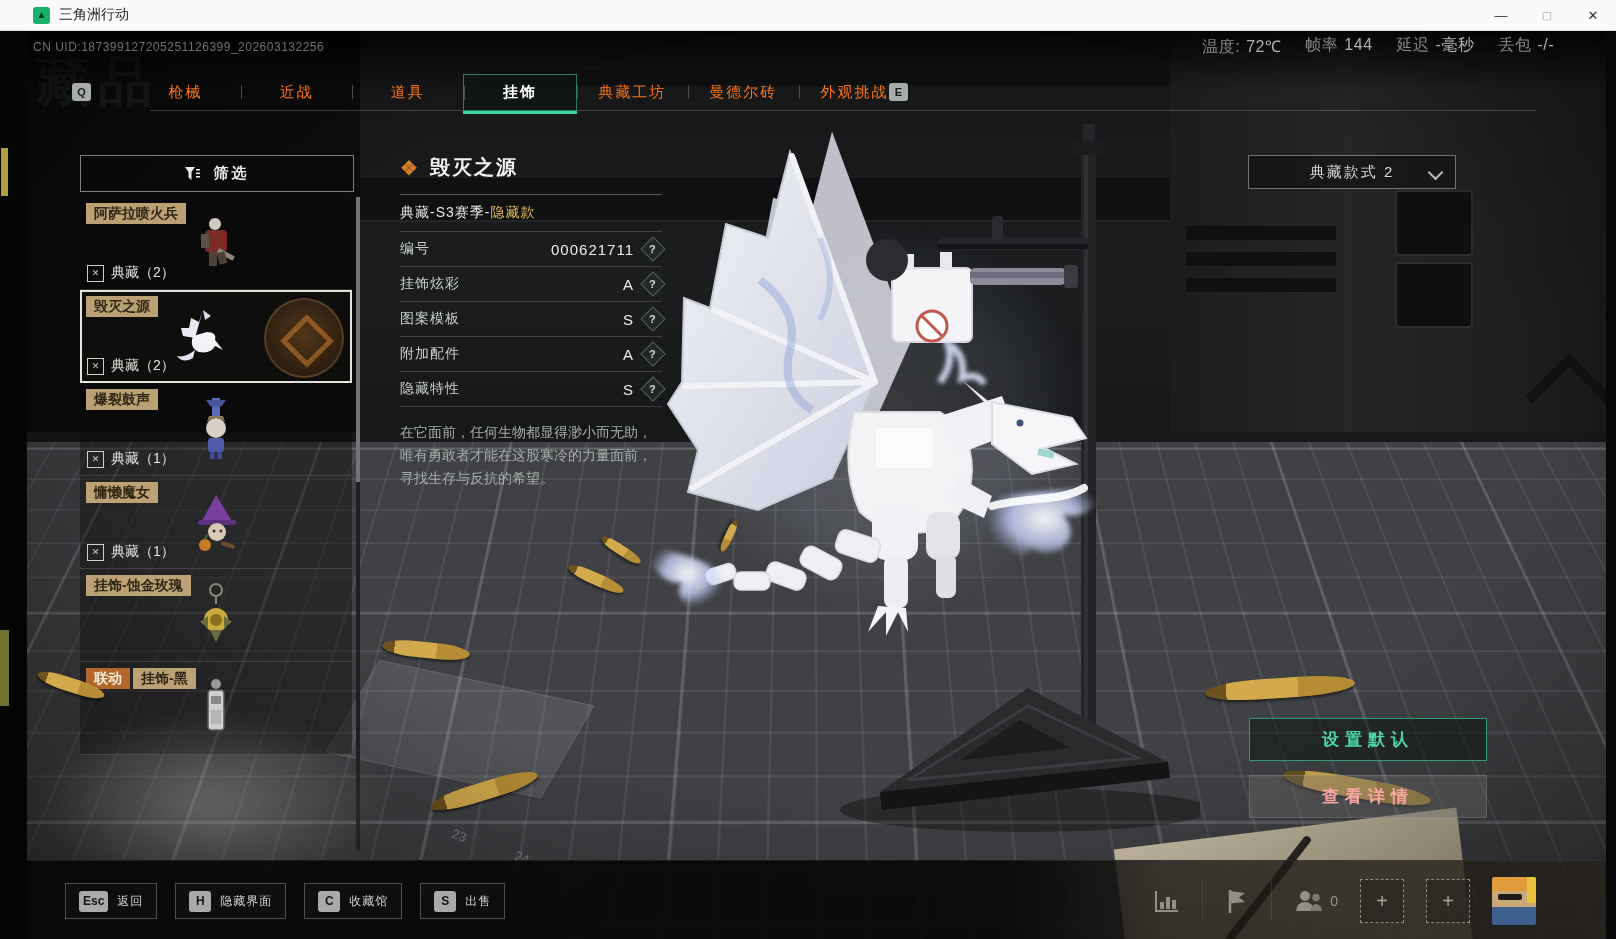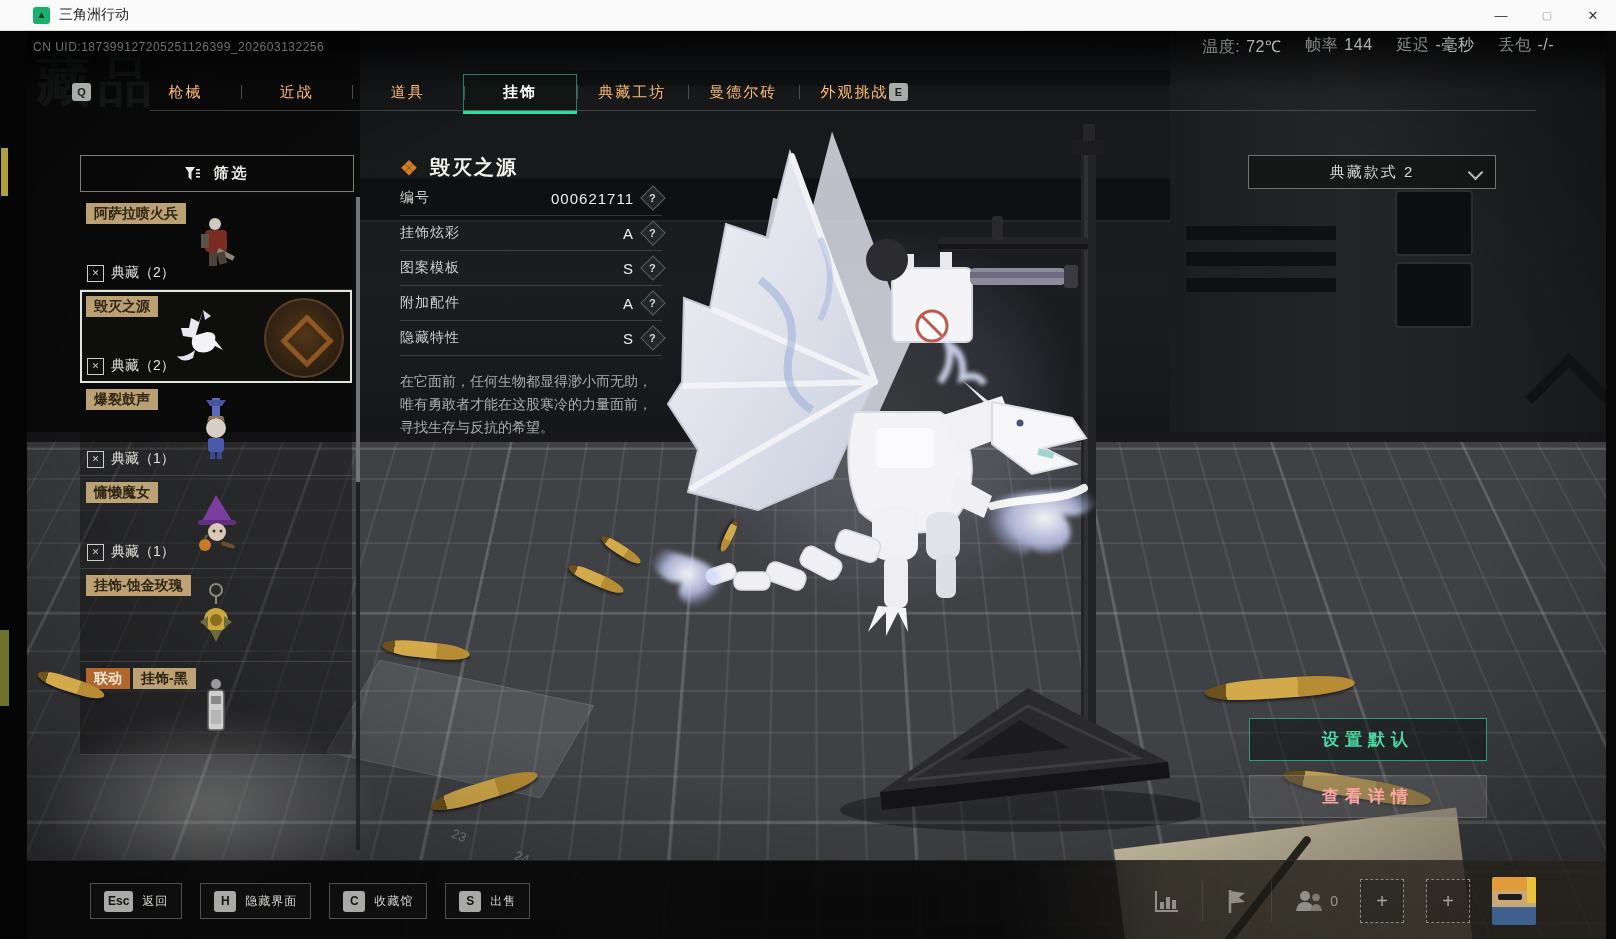--- a/index.html
+++ b/index.html
@@ -43,21 +43,21 @@
 
   
   .uidbar{position:absolute;top:5px;left:33px;right:62px;display:flex;align-items:center;z-index:3;font-size:12px;color:#6d7370;letter-spacing:.5px;}
   .stats{margin-left:auto;display:flex;gap:24px;}
   .stat{color:#848986;font-size:16px;}
   .stat .v{color:#aeb3af;margin-left:6px;}
 
   
   .tabline{position:absolute;left:150px;right:80px;top:80px;height:1px;background:rgba(115,120,117,.45);z-index:3;}
   .tabbar{position:absolute;left:130px;top:44px;width:780px;height:37px;display:flex;z-index:4;}
-  .tab{flex:1;display:flex;align-items:center;justify-content:center;color:#fdba74;font-size:15px;position:relative;letter-spacing:2px;cursor:pointer;}
+  .tab{flex:1;display:flex;align-items:center;justify-content:center;color:#f97316;font-size:15px;position:relative;letter-spacing:2px;cursor:pointer;}
   .tab + .tab::before{content:"";position:absolute;left:0;top:11px;height:14px;width:1px;background:#4a4e4b;}
   .tab.active{background:rgba(14,22,19,.65);border:1px solid #2f7a5f;color:#fff;font-weight:bold;}
   .tab.active::after{content:"";position:absolute;left:-1px;right:-1px;bottom:-4px;height:3px;background:#3fd49c;}
   .tabkey{position:absolute;width:19px;height:18px;background:#a8aca9;border-radius:3px;color:#161f1a;font-size:11px;font-weight:bold;display:flex;align-items:center;justify-content:center;z-index:4;}
 
   
   .filterbtn{position:absolute;left:80px;top:125px;width:272px;height:35px;z-index:5;display:flex;align-items:center;justify-content:center;gap:14px;background:rgba(8,9,9,.6);border:1px solid #7c807d;color:#e9e9e5;font-size:15px;font-weight:bold;letter-spacing:3px;cursor:pointer;}
   .list{position:absolute;left:80px;top:167px;width:272px;height:653px;z-index:5;display:flex;flex-direction:column;}
   .item{position:relative;height:93px;flex:0 0 93px;background:rgba(10,10,10,.42);border-bottom:1px solid rgba(150,150,148,.25);box-sizing:border-box;cursor:pointer;}
   .names{position:absolute;left:6px;top:6px;display:flex;gap:3px;z-index:2;}
@@ -79,31 +79,31 @@
   .d-emblem{color:#d27d28;font-size:20px;}
   .d-sub{margin-top:13px;padding:9px 0;border-top:1px solid rgba(195,197,195,.4);border-bottom:1px solid rgba(150,152,150,.3);font-size:14px;color:#e8e8e4;letter-spacing:1px;}
   .d-sub .hl{color:#e6bf5e;}
   .d-row{height:34px;display:flex;align-items:center;border-bottom:1px solid rgba(150,152,150,.3);font-size:14px;color:#ccd0ce;letter-spacing:1px;}
   .d-row .val{margin-left:auto;color:#eceeec;font-size:15px;letter-spacing:1px;margin-right:10px;}
   .q{width:16px;height:16px;background:rgba(35,40,40,.92);border:1px solid #5a6160;transform:rotate(45deg);display:flex;align-items:center;justify-content:center;flex:0 0 auto;cursor:pointer;}
   .q > span{transform:rotate(-45deg);font-size:11px;color:#d8dcda;font-weight:bold;}
   .d-desc{margin-top:14px;font-size:14px;line-height:23px;color:#a8aeac;}
 
   
-  .styledd{position:absolute;left:1248px;top:125px;width:248px;height:34px;background:rgba(12,14,13,.55);border:1px solid #70756f;z-index:5;display:flex;align-items:center;justify-content:center;color:#d6d9d4;font-size:15px;letter-spacing:2px;cursor:pointer;box-sizing:border-box;}
+  .styledd{position:absolute;left:1248px;top:125px;width:208px;height:34px;background:rgba(12,14,13,.55);border:1px solid #70756f;z-index:5;display:flex;align-items:center;justify-content:center;color:#d6d9d4;font-size:15px;letter-spacing:2px;cursor:pointer;box-sizing:border-box;}
   .chev{position:absolute;right:14px;top:11px;width:9px;height:9px;border-right:2px solid #b9bcb7;border-bottom:2px solid #b9bcb7;transform:rotate(45deg);}
 
   
   .btn{position:absolute;left:1249px;width:238px;height:43px;display:flex;align-items:center;justify-content:center;font-size:17px;font-weight:bold;letter-spacing:6px;z-index:7;cursor:pointer;box-sizing:border-box;}
   .btn-default{top:688px;background:rgba(8,14,11,.5);border:1px solid #2f9b77;color:#4cd8a4;}
   .btn-details{top:745px;background:rgba(108,108,108,.38);border:1px solid rgba(185,185,185,.22);color:#fca5a5;}
 
   
   .bottombar{position:absolute;left:0;right:0;top:830px;bottom:0;z-index:8;background:linear-gradient(90deg,rgba(8,8,9,.96) 0%,rgba(8,8,9,.93) 62%,rgba(26,24,20,.8) 72%,rgba(38,34,26,.72) 100%);border-top:1px solid rgba(62,62,62,.4);}
-  .shorts{position:absolute;left:90px;top:22px;display:flex;gap:18px;}
+  .shorts{position:absolute;left:65px;top:22px;display:flex;gap:18px;}
   .short{display:flex;align-items:center;gap:9px;border:1px solid #4e4f4e;background:rgba(18,18,18,.6);height:34px;padding:0 13px;cursor:pointer;}
   .key{min-width:22px;height:21px;padding:0 4px;background:#a9a9a7;border-radius:3px;color:#141414;font-size:12px;font-weight:bold;display:flex;align-items:center;justify-content:center;box-sizing:border-box;}
   .short .lbl{color:#d3d3cf;font-size:12px;letter-spacing:1px;}
   .ricons{position:absolute;right:80px;top:14px;height:52px;display:flex;align-items:center;gap:22px;}
   .ric{display:flex;align-items:center;gap:6px;color:#9a988f;cursor:pointer;}
   .vsep{width:1px;height:40px;background:rgba(125,122,112,.25);}
   .slot{width:42px;height:42px;border:1px dashed #8d8b80;color:#a5a39a;display:flex;align-items:center;justify-content:center;font-size:20px;background:rgba(30,28,24,.4);cursor:pointer;}
   .avatar{width:44px;height:48px;border-radius:2px;position:relative;overflow:hidden;background:linear-gradient(180deg,#e09b3a 0 30%,#c8a878 30% 62%,#3f5f8e 62% 100%);cursor:pointer;}
   .avatar::before{content:"";position:absolute;right:0;top:0;width:9px;height:26px;background:#e8c23c;}
   .avatar::after{content:"";position:absolute;left:6px;top:17px;width:24px;height:6px;background:#1d1d1d;border-radius:2px;}
@@ -402,20 +402,23 @@
     <div class="scroll">
         <div class="sb-thumb"></div>
       </div>
     <div class="smoke"></div>
 
     <div class="detail">
       <div class="d-title">
         <span class="d-emblem">❖</span>
         <span>毁灭之源</span>
       </div>
+      <div class="d-sub">
+        <span>典藏-S3赛季-</span><span class="hl">隐藏款</span>
+      </div>
       <div class="d-row">
         <span>编号</span>
           <span class="val">000621711</span>
         <span class="q">
             <span>?</span>
           </span>
       </div>
       <div class="d-row">
         <span>挂饰炫彩</span>
           <span class="val">A</span>

